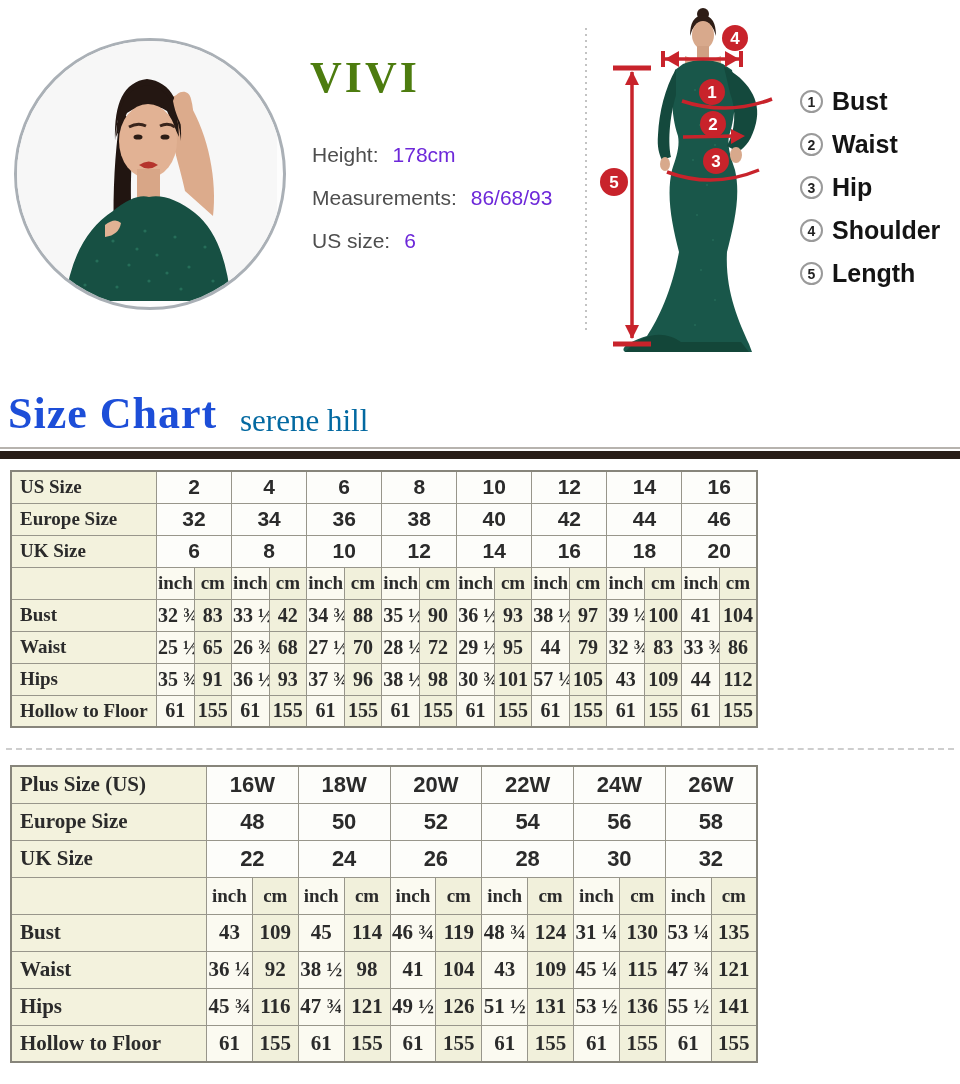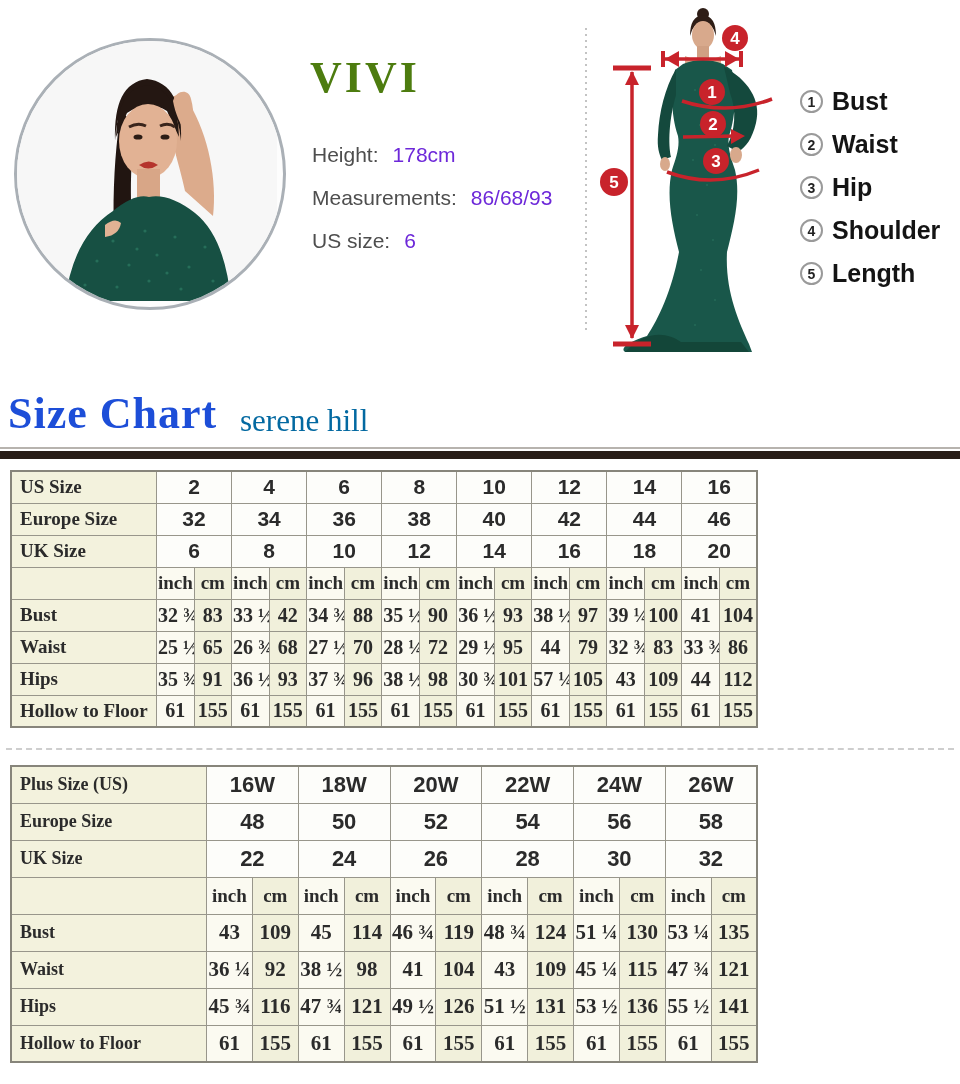--- a/index.html
+++ b/index.html
@@ -39,21 +39,21 @@
   #standard-table{top:470px;}
   #plus-table{top:765px;}
   .size-table td{border:1px solid #98968b;text-align:center;vertical-align:middle;
         overflow:hidden;white-space:nowrap;color:#2b2b2b;}
   #standard-table tr{height:32px;}
   #plus-table tr{height:37px;}
   #standard-table .lbl{width:135px;}
   #plus-table .lbl{width:185px;}
   .lbl{background:#f3f2dd;text-align:left !important;padding-left:8px;
        font-family:"Liberation Serif",serif;font-weight:700;font-size:19px;}
-  #plus-table .lbl{font-size:18px;}
+  #plus-table .lbl{font-size:21px;}
   .sizeval{background:#fdfdfa;font-family:"Liberation Sans",sans-serif;font-weight:700;font-size:21px;}
   #plus-table .sizeval{font-size:22px;margin-left:8px;}
   .c-inch{background:#fbfaf1;}
   .c-cm{background:#f1f0db;}
   .unit{font-family:"Liberation Serif",serif;font-weight:700;font-size:19px;margin-top:48px;}
   td.data{font-family:"Liberation Serif",serif;font-weight:600;font-size:20px;}
   #plus-table td.data{font-size:21px;}
 
   .dashed-sep{position:absolute;left:6px;top:748px;width:948px;height:0;
               border-top:2px dashed #cecece;}
@@ -403,21 +403,21 @@
         <tr>
           <td class="lbl">Bust</td>
           <td class="c-inch data">43</td>
           <td class="c-cm data">109</td>
           <td class="c-inch data">45</td>
           <td class="c-cm data">114</td>
           <td class="c-inch data">46 ¾</td>
           <td class="c-cm data">119</td>
           <td class="c-inch data">48 ¾</td>
           <td class="c-cm data">124</td>
-          <td class="c-inch data">51 ¼</td>
+          <td class="c-inch data">31 ¼</td>
           <td class="c-cm data">130</td>
           <td class="c-inch data">53 ¼</td>
           <td class="c-cm data">135</td>
         </tr>
         <tr>
           <td class="lbl">Waist</td>
           <td class="c-inch data">36 ¼</td>
           <td class="c-cm data">92</td>
           <td class="c-inch data">38 ½</td>
           <td class="c-cm data">98</td>

